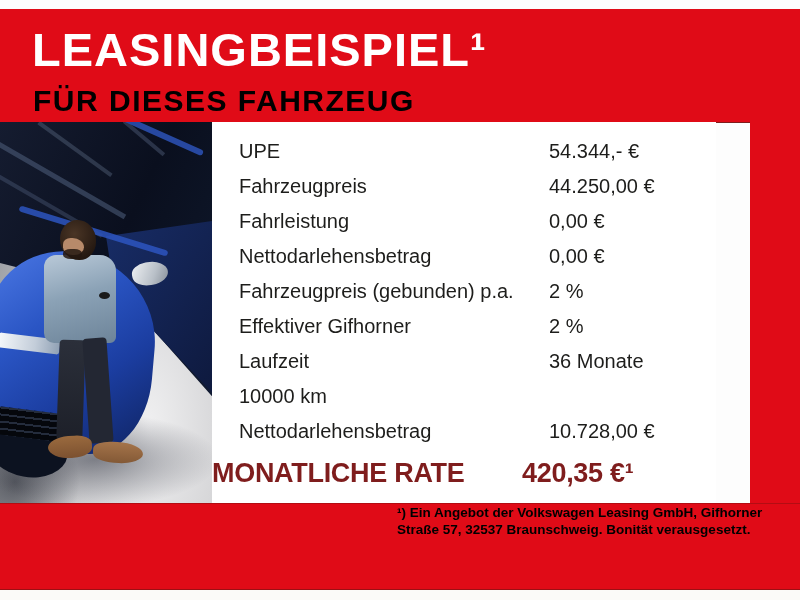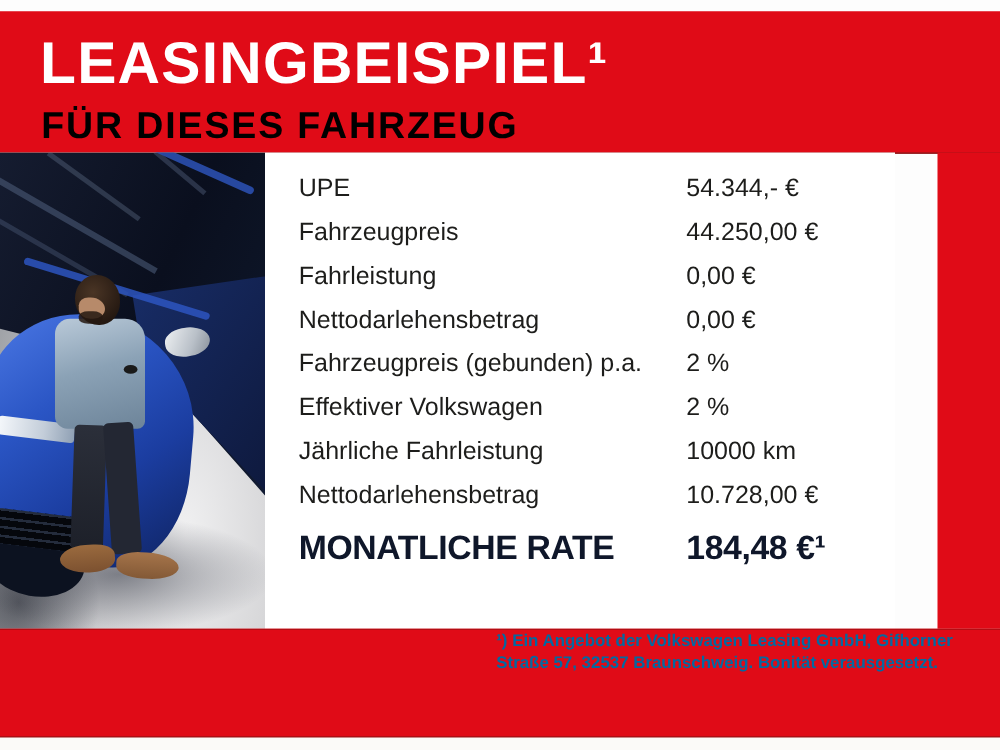--- a/index.html
+++ b/index.html
@@ -13,23 +13,23 @@
   .strip-top{position:absolute;left:0;top:0;width:800px;height:9px;background:#fdfdfd;}
   .strip-bottom{position:absolute;left:0;top:590px;width:800px;height:10px;background:#fbfaf8;}
   .red-right{position:absolute;left:750px;top:122px;width:50px;height:381px;background:#e00b17;}
   
   .hdr-title{position:absolute;left:32px;top:13px;color:#ffffff;font-weight:bold;font-size:47px;letter-spacing:1px;line-height:56px;white-space:nowrap;}
   .hdr-sub{position:absolute;left:33px;top:74px;color:#000000;font-weight:bold;font-size:30px;letter-spacing:1.5px;line-height:36px;white-space:nowrap;}
   
   .panel{position:absolute;left:212px;top:122px;width:504px;height:381px;background:#ffffff;padding-top:12px;box-sizing:border-box;}
   .row{display:grid;grid-template-columns:310px auto;align-items:center;height:35px;padding-left:27px;font-size:20px;color:#1d1d1b;}
   .row span{white-space:nowrap;}
-  .row-rate{display:grid;grid-template-columns:310px auto;align-items:center;height:48px;padding-left:27px;font-size:27px;font-weight:800;color:#0f172a;letter-spacing:-0.3px;}
+  .row-rate{display:grid;grid-template-columns:310px auto;align-items:center;height:48px;font-size:27px;font-weight:800;color:#7f1d1d;letter-spacing:-0.3px;}
   
-  .footnote{position:absolute;left:397px;top:505px;font-size:13.5px;font-weight:700;color:#0369a1;line-height:16.5px;}
+  .footnote{position:absolute;left:397px;top:505px;font-size:13.5px;font-weight:700;color:#000000;line-height:16.5px;}
   
   .photo{position:absolute;left:0;top:122px;width:212px;height:381px;overflow:hidden;
          background:radial-gradient(ellipse at 70% 80%, #f0f0f1 0%, #d6d6d8 35%, #aeb0b4 70%, #84888e 100%);}
   .photo *{position:absolute;}
   .ph-corner-shadow{left:-50px;top:290px;width:130px;height:140px;border-radius:50%;
          background:radial-gradient(rgba(25,28,38,0.6), rgba(25,28,38,0) 70%);}
   .ph-ground-shadow{left:-30px;top:290px;width:250px;height:95px;border-radius:50%;
          background:radial-gradient(rgba(30,34,48,0.5), rgba(30,34,48,0) 70%);}
   .ph-car-dark{left:0;top:0;width:100%;height:100%;
          clip-path:polygon(0 0, 100% 0, 100% 72%, 57% 45%, 0 37%);
@@ -123,34 +123,37 @@
     </div>
     <div class="row">
       <span>Nettodarlehensbetrag</span>
       <span>0,00 €</span>
     </div>
     <div class="row">
       <span>Fahrzeugpreis (gebunden) p.a.</span>
       <span>2 %</span>
     </div>
     <div class="row">
-      <span>Effektiver Volkswagen</span>
+      <span>Effektiver Gifhorner</span>
       <span>2 %</span>
     </div>
     <div class="row">
-      <span>Jährliche Fahrleistung</span>
+      <span>Laufzeit</span>
+      <span>36 Monate</span>
+    </div>
+    <div class="row">
       <span>10000 km</span>
     </div>
     <div class="row">
       <span>Nettodarlehensbetrag</span>
       <span>10.728,00 €</span>
     </div>
     <div class="row-rate">
       <span>MONATLICHE RATE</span>
-      <span>184,48 €¹</span>
+      <span>420,35 €¹</span>
     </div>
   </div>
 
   <div class="red-right"></div>
 
   <div class="band-bottom"></div>
 
   <div class="footnote">
     <div>¹) Ein Angebot der Volkswagen Leasing GmbH, Gifhorner</div>
     <div>Straße 57, 32537 Braunschweig. Bonität verausgesetzt.</div>

